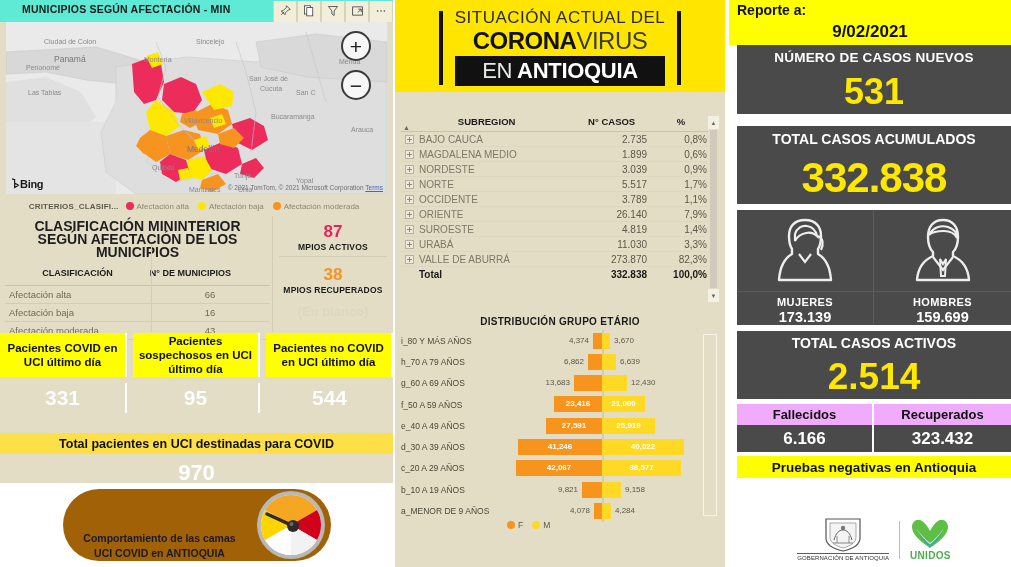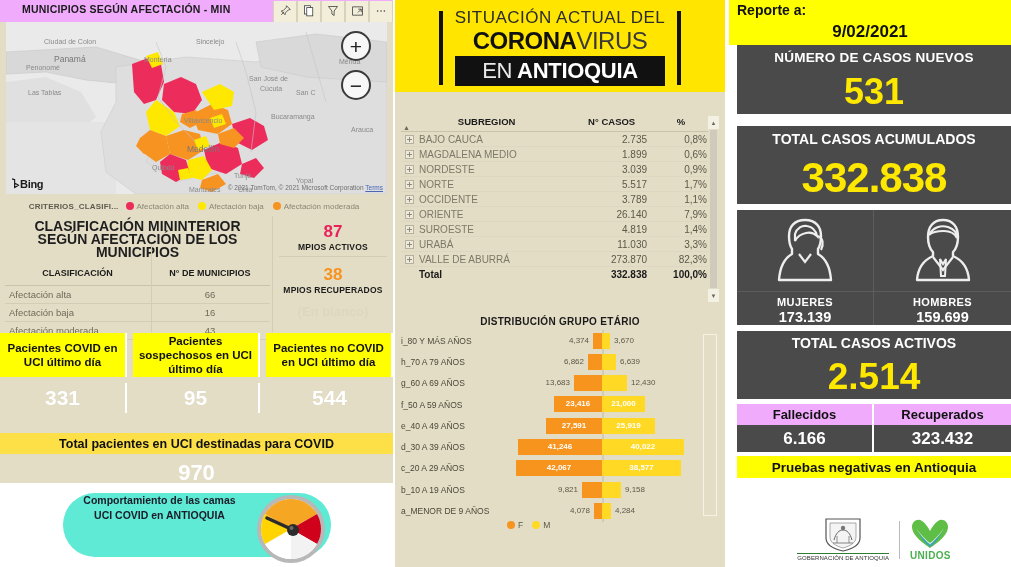--- a/index.html
+++ b/index.html
@@ -11,21 +11,21 @@
   }
   .dash { position: relative; width: 1011px; height: 567px; background: #ffffff; }
 
   
   .left-panel {
     position: absolute; left: 0; top: 0; width: 393px; height: 567px;
     background: #e3ddc6;
   }
   .map-title-bar {
     position: absolute; left: 0; top: 0; width: 393px; height: 22px;
-    background: #f0abfc;
+    background: #5eead4;
   }
   .map-title {
     position: absolute; left: 22px; top: 3px; width: 260px;
     font-size: 10.5px; font-weight: bold; color: #1a1a1a;
     letter-spacing: .2px; white-space: nowrap; overflow: hidden;
   }
   .map-tools {
     position: absolute; right: 0; top: 0; height: 22px;
     display: flex; align-items: center; gap: 0px;
   }
@@ -73,21 +73,21 @@
   .class-block {
     position: absolute; left: 5px; top: 216px; width: 265px; height: 116px;
   }
   .class-head {
     text-align: center; font-size: 14px; font-weight: bold; color: #1e1e1e;
     line-height: 13px; padding: 4px 6px 5px;
   }
   .class-table { width: 100%; border-collapse: collapse; font-size: 9.5px; }
   .class-table th {
     font-size: 9px; font-weight: bold; color: #1a1a1a; padding: 4px 0 7px;
-    border-bottom: 1px solid #c9c3ac; text-align: center;
+    border-bottom: 1px solid #c9c3ac; text-align: left;
   }
   .class-table th.left-col { text-align: center; }
   .class-table td {
     color: #6f6a59; padding: 3px 4px; border-bottom: 1px solid #d3cdb6; font-size: 9.5px;
   }
   .class-table td.num { text-align: center; }
   .class-table tr.total-row td { color: #1a1a1a; font-weight: bold; border-bottom: none; }
   .vdiv { position: absolute; left: 146px; top: 28px; width: 1px; height: 88px; background: #d3cdb6; }
 
   .mpios-block {
@@ -131,22 +131,22 @@
     position: absolute; left: 0; top: 454px; width: 393px; height: 38px;
     background: #e3ddc6; color: #ffffff; font-size: 22px; font-weight: bold;
     display: flex; align-items: center; justify-content: center;
   }
 
   .camas-banner {
     position: absolute; left: 0; top: 483px; width: 393px; height: 84px;
     background: #ffffff; display: flex; align-items: center; justify-content: center;
   }
   .camas-pill {
-    position: relative; width: 268px; height: 64px; border-radius: 36px;
-    background: #5eead4; display: flex; align-items: flex-start;
+    position: relative; width: 268px; height: 72px; border-radius: 36px;
+    background: #a16207; display: flex; align-items: flex-end;
   }
   .camas-text {
     width: 178px; padding-left: 16px; text-align: center; font-size: 10.5px;
     font-weight: bold; color: #1a1a28; line-height: 15px;
   }
   .gauge-wrap { position: absolute; right: 2px; top: -1px; }
 
   
   .center-panel {
     position: absolute; left: 393px; top: 0; width: 334px; height: 567px;

